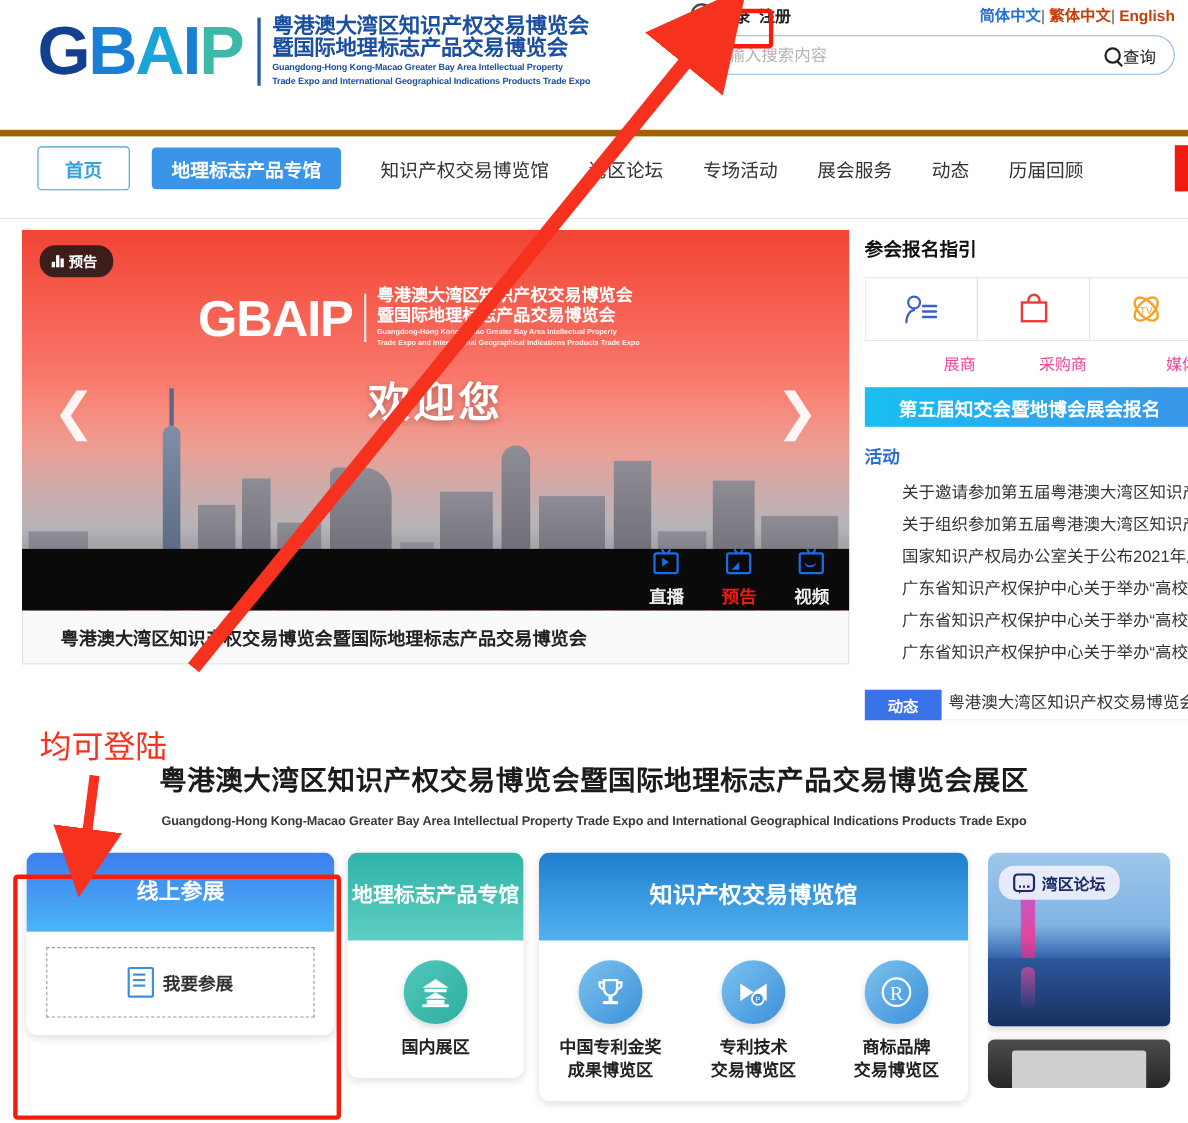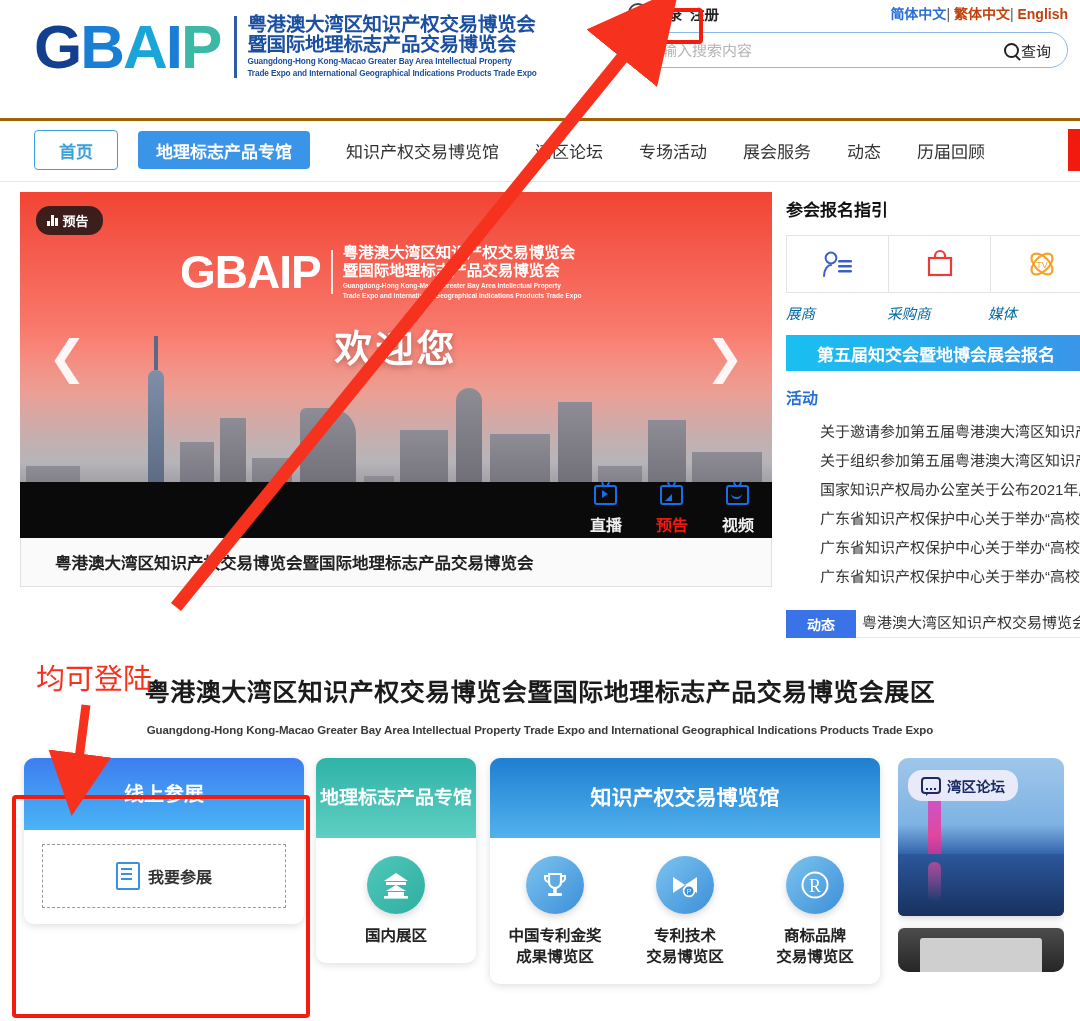--- a/index.html
+++ b/index.html
@@ -57,22 +57,22 @@
   }
   .search-input::placeholder{color:#b5b5b5;}
   .search-btn{display:flex;align-items:center;font-size:15px;color:#222;cursor:pointer;white-space:nowrap;}
   .mag{
     width:11px;height:11px;border:2px solid #222;border-radius:50%;
     position:relative;margin-right:2px;display:inline-block;
   }
   .mag:after{content:"";position:absolute;right:-4px;bottom:-3px;width:6px;height:2px;background:#222;transform:rotate(45deg);}
   
   .nav{
-    height:58px;border-top:3px solid #a16207;border-bottom:1px solid #e6e6e6;
-    display:flex;align-items:center;padding:0 0 2px 34px;position:relative;background:#fff;
+    height:58px;border-top:6px solid #a16207;border-bottom:1px solid #e6e6e6;
+    display:flex;align-items:center;padding:0 0 16px 34px;position:relative;background:#fff;
   }
   .nav-home{
     width:82px;height:38px;border:1.5px solid #3aa0d8;border-radius:4px;
     display:flex;align-items:center;justify-content:center;
     font-size:17px;font-weight:bold;color:#3aa0d8;cursor:pointer;flex:none;
   }
   .nav-active{
     margin-left:20px;height:38px;background:#3a95e8;border-radius:4px;color:#fff;
     display:flex;align-items:center;justify-content:center;padding:0 18px;
     font-size:17px;font-weight:bold;cursor:pointer;flex:none;
@@ -152,21 +152,21 @@
   
   .right-col{margin-left:14px;width:300px;flex:none;padding-top:4px;overflow:hidden;}
   .rc-title{font-size:17px;font-weight:bold;color:#111;margin-bottom:14px;}
   .guide-row{display:flex;}
   .guide-cell{
     width:101px;height:56px;border:1px solid #e4e4e4;margin-left:-1px;
     display:flex;align-items:center;justify-content:center;cursor:pointer;flex:none;
   }
   .guide-cell:first-child{margin-left:0;}
   .guide-labels{display:flex;margin-top:9px;}
-  .guide-label{width:101px;text-align:left;font-size:14.5px;color:#0369a1;flex:none;font-style:italic;}
+  .guide-label{width:101px;text-align:right;font-size:14.5px;color:#ec4899;flex:none;}
   .reg-banner{
     margin-top:12px;height:36px;background:linear-gradient(90deg,#19c0f2,#3a95e8);
     display:flex;align-items:center;justify-content:center;
     color:#fff;font-size:17px;font-weight:bold;white-space:nowrap;cursor:pointer;
     font-family:"Liberation Serif","DejaVu Serif",serif;
   }
   .act-title{margin-top:14px;font-size:16px;font-weight:bold;color:#2a6fd6;}
   .news-list{margin-top:8px;}
   .news-item{
     font-size:15px;color:#333;line-height:1;padding:7px 0 7px 34px;

